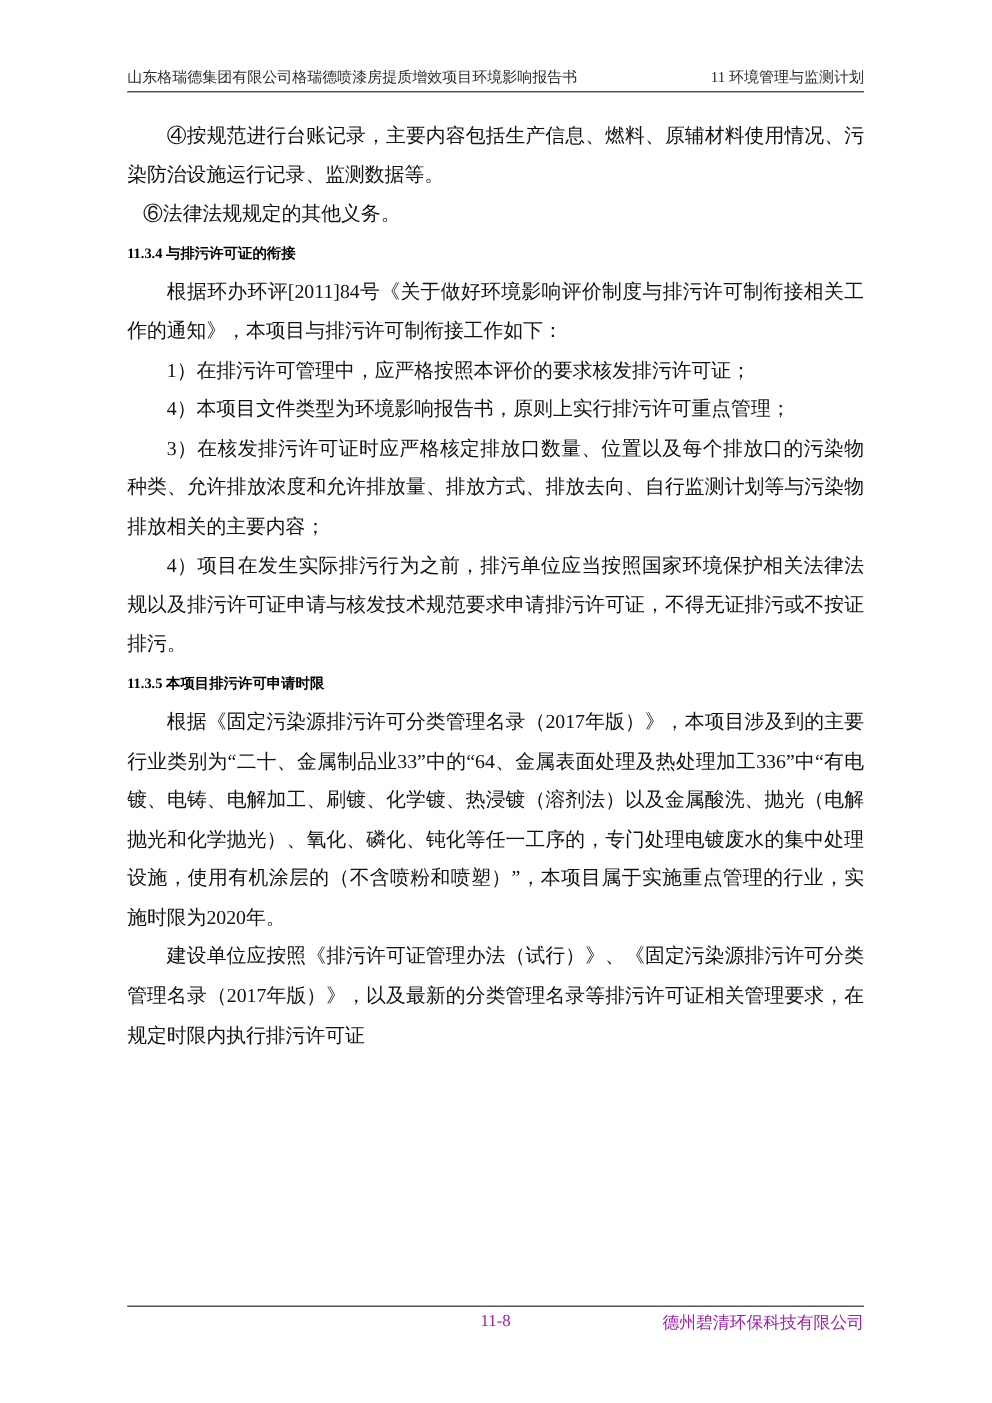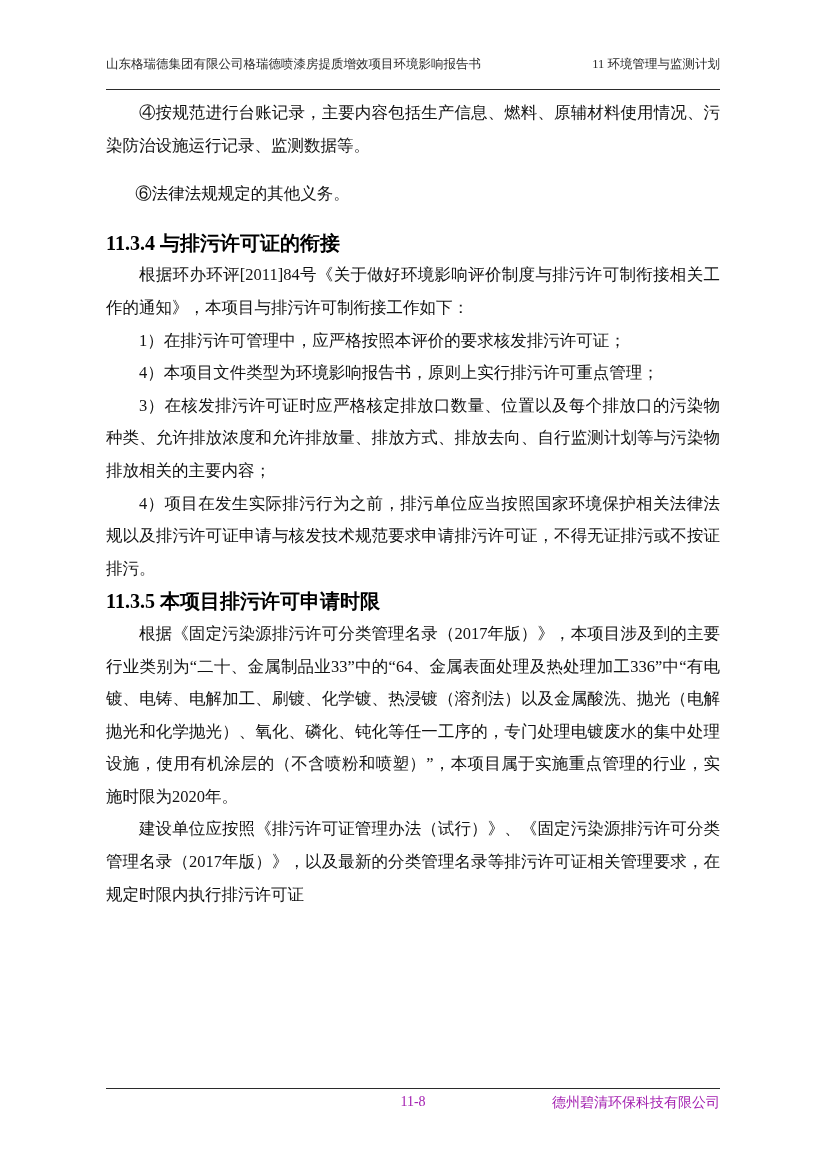--- a/index.html
+++ b/index.html
@@ -8,34 +8,34 @@
     width:827px; height:1169px;
     background:#ffffff;
     font-family:"Liberation Serif","DejaVu Serif",serif;
     color:#141414;
     overflow:hidden;
   }
   .header {
     position:absolute; top:56px; left:106px; width:614px;
     display:flex; justify-content:space-between; align-items:flex-end;
     font-size:12.5px; color:#2b2b2b;
-    padding-bottom:16px;
+    padding-bottom:3px;
     border-bottom:1.5px solid #2b2b2b;
     white-space:nowrap;
   }
   .doc-body {
     position:absolute; top:97px; left:106px; width:614px;
     font-size:16.5px; line-height:32.6px;
     text-align:justify; text-align-last:left;
     color:#121212;
   }
   .para { margin:0; text-indent:2em; }
-  .para-small { margin:16px; text-indent:0.8em; }
+  .para-small { margin:0; text-indent:0.8em; }
   .heading {
-    margin:0; font-size:20px; font-weight:bold;
+    margin:0; font-size:12px; font-weight:bold;
     line-height:32.6px; text-align:left; color:#000;
   }
   .footer {
     position:absolute; top:1088px; left:106px; width:614px;
     border-top:1.5px solid #2b2b2b;
     padding-top:5px;
     font-size:14px; color:#a21caf;
     text-align:center;
   }
   .footer .company { position:absolute; right:0; top:5px; }

